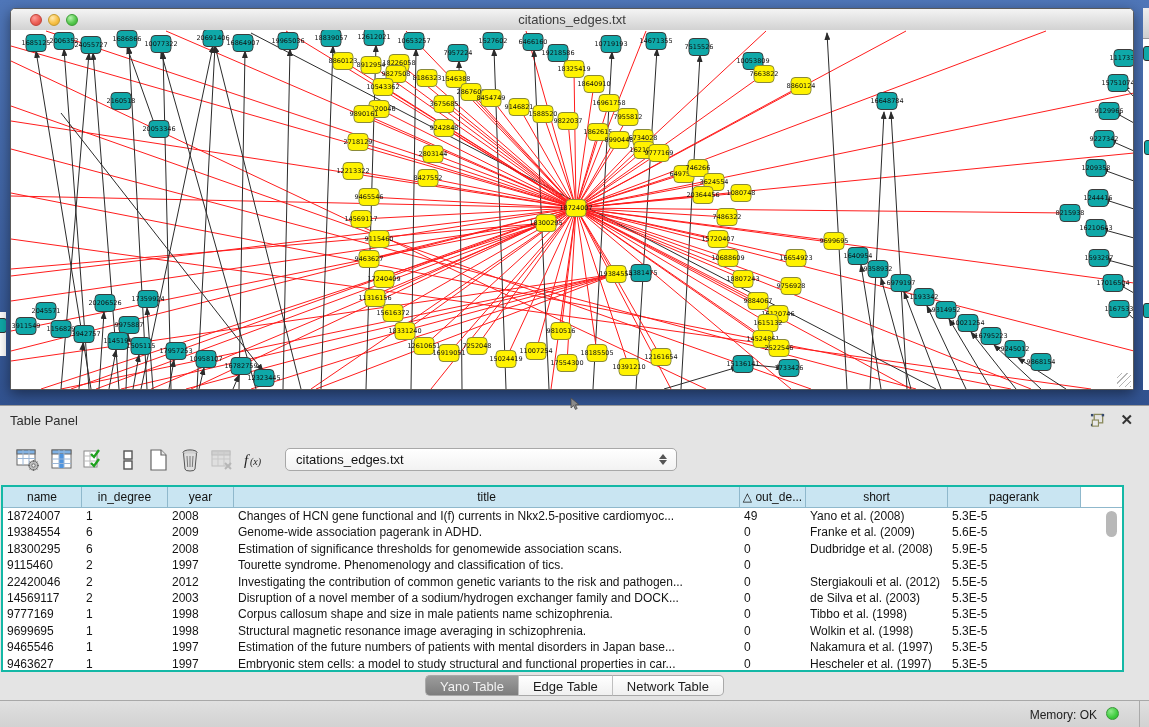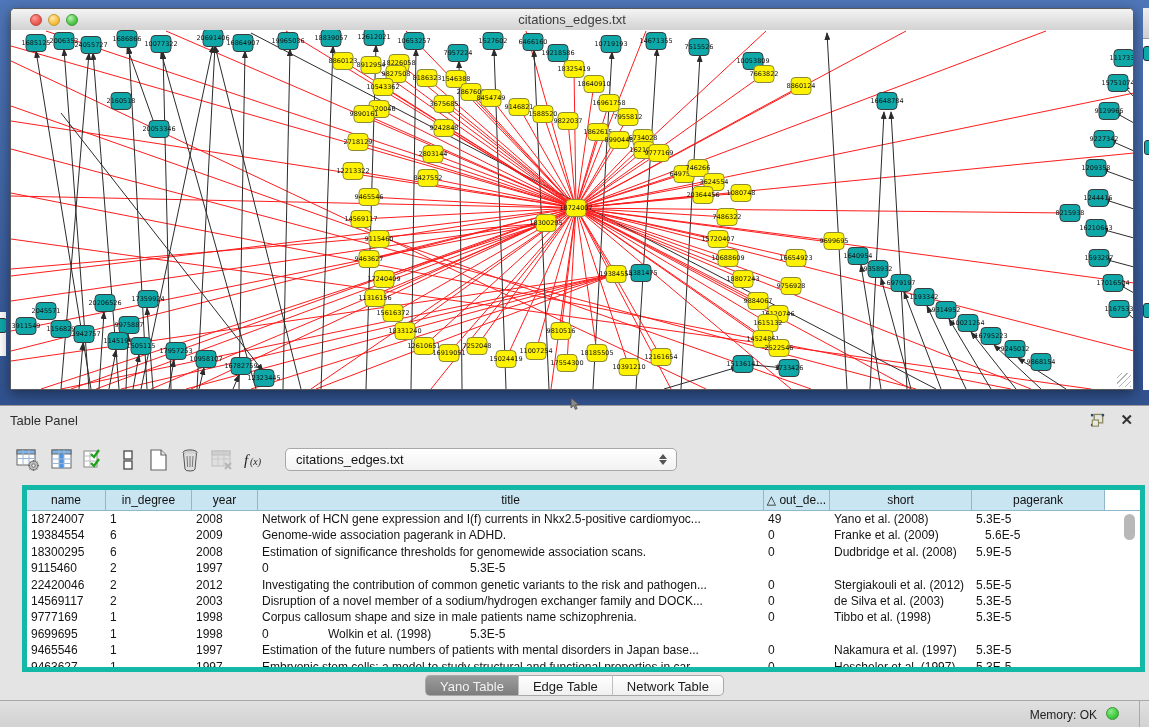--- a/index.html
+++ b/index.html
@@ -42,22 +42,22 @@
   #toolbar{position:absolute;left:0;top:38px;height:32px;width:100%;}
   .tb-icon{position:absolute;top:4px;width:24px;height:24px;cursor:pointer;}
   #combo{position:absolute;left:285px;top:4px;width:392px;height:23px;background:linear-gradient(#fff,#f2f2f2);
      border:1px solid #a8a8a8;border-radius:5px;box-sizing:border-box;font-size:13px;color:#111;
      line-height:21px;padding-left:10px;cursor:pointer;}
   #combo .steppers{position:absolute;right:8px;top:4px;width:9px;height:14px;}
   #combo .steppers div{width:0;height:0;border-left:4px solid transparent;border-right:4px solid transparent;margin:1px 0;}
   #combo .up{border-bottom:5px solid #555;}
   #combo .down{border-top:5px solid #555;}
   
-  #data-table{position:absolute;left:22px;top:79px;width:1123px;height:187px;background:#fff;
-      border:5px solid #14b8a6;box-sizing:border-box;overflow:hidden;}
+  #data-table{position:absolute;left:1px;top:79px;width:1123px;height:187px;background:#fff;
+      border:2px solid #14b8a6;box-sizing:border-box;overflow:hidden;}
   #thead{display:flex;height:20px;border-bottom:1px solid #8fb8cc;}
   .th{background:#C9E5F2;border-right:1px solid #8FB8CC;box-sizing:border-box;
       font-size:12px;color:#111;text-align:center;line-height:20px;overflow:hidden;white-space:nowrap;cursor:pointer;flex:none;}
   .th.blank{background:#fff;border-right:none;cursor:default;}
   .tr{display:flex;height:16.4px;cursor:default;}
   .td{font-size:12px;color:#141414;line-height:16.4px;padding-left:4px;box-sizing:border-box;
       overflow:hidden;white-space:nowrap;flex:none;}
   #vscroll{position:absolute;right:3px;top:22px;width:13px;height:160px;}
   #vscroll .thumb{position:absolute;left:0;top:2px;width:11px;height:26px;background:#b8b8b8;border-radius:6px;}
   
@@ -872,47 +872,48 @@
         <div class="th" style="width: 66px;">△ out_de...</div>
         <div class="th" style="width: 142px;">short</div>
         <div class="th" style="width: 133px;">pagerank</div>
         <div class="th blank" style="flex: 1 1 0%;"></div>
       </div>
     <div id="tbody">
         <div class="tr">
           <div class="td" style="width: 79px;">18724007</div>
           <div class="td" style="width: 86px;">1</div>
           <div class="td" style="width: 66px;">2008</div>
-          <div class="td" style="width: 506px;">Network of HCN gene expression and I(f) currents in Nkx2.5-positive cardiomyoc...</div>
+          <div class="td" style="width: 506px;">Changes of HCN gene functional and I(f) currents in Nkx2.5-positive cardiomyoc...</div>
           <div class="td" style="width: 66px;">49</div>
           <div class="td" style="width: 142px;">Yano et al. (2008)</div>
           <div class="td" style="width: 133px;">5.3E-5</div>
         </div>
         <div class="tr">
           <div class="td" style="width: 79px;">19384554</div>
           <div class="td" style="width: 86px;">6</div>
           <div class="td" style="width: 66px;">2009</div>
           <div class="td" style="width: 506px;">Genome-wide association pagerank in ADHD.</div>
           <div class="td" style="width: 66px;">0</div>
           <div class="td" style="width: 142px;">Franke et al. (2009)</div>
-          <div class="td" style="width: 133px; margin-left: 9px;">5.6E-5</div>
+          <div class="td" style="width: 133px;">5.6E-5</div>
         </div>
         <div class="tr">
           <div class="td" style="width: 79px;">18300295</div>
           <div class="td" style="width: 86px;">6</div>
           <div class="td" style="width: 66px;">2008</div>
           <div class="td" style="width: 506px;">Estimation of significance thresholds for genomewide association scans.</div>
           <div class="td" style="width: 66px;">0</div>
           <div class="td" style="width: 142px;">Dudbridge et al. (2008)</div>
           <div class="td" style="width: 133px;">5.9E-5</div>
         </div>
         <div class="tr">
           <div class="td" style="width: 79px;">9115460</div>
           <div class="td" style="width: 86px;">2</div>
           <div class="td" style="width: 66px;">1997</div>
+          <div class="td" style="width: 506px;">Tourette syndrome. Phenomenology and classification of tics.</div>
           <div class="td" style="width: 66px;">0</div>
           <div class="td" style="width: 142px; margin-top: 34px;">Jankovic et al. (1997)</div>
           <div class="td" style="width: 133px;">5.3E-5</div>
         </div>
         <div class="tr">
           <div class="td" style="width: 79px;">22420046</div>
           <div class="td" style="width: 86px;">2</div>
           <div class="td" style="width: 66px;">2012</div>
           <div class="td" style="width: 506px;">Investigating the contribution of common genetic variants to the risk and pathogen...</div>
           <div class="td" style="width: 66px;">0</div>
@@ -934,20 +935,21 @@
           <div class="td" style="width: 66px;">1998</div>
           <div class="td" style="width: 506px;">Corpus callosum shape and size in male patients name schizophrenia.</div>
           <div class="td" style="width: 66px;">0</div>
           <div class="td" style="width: 142px;">Tibbo et al. (1998)</div>
           <div class="td" style="width: 133px;">5.3E-5</div>
         </div>
         <div class="tr">
           <div class="td" style="width: 79px;">9699695</div>
           <div class="td" style="width: 86px;">1</div>
           <div class="td" style="width: 66px;">1998</div>
+          <div class="td" style="width: 506px;">Structural magnetic resonance image averaging in schizophrenia.</div>
           <div class="td" style="width: 66px;">0</div>
           <div class="td" style="width: 142px;">Wolkin et al. (1998)</div>
           <div class="td" style="width: 133px;">5.3E-5</div>
         </div>
         <div class="tr">
           <div class="td" style="width: 79px;">9465546</div>
           <div class="td" style="width: 86px;">1</div>
           <div class="td" style="width: 66px;">1997</div>
           <div class="td" style="width: 506px;">Estimation of the future numbers of patients with mental disorders in Japan base...</div>
           <div class="td" style="width: 66px;">0</div>

